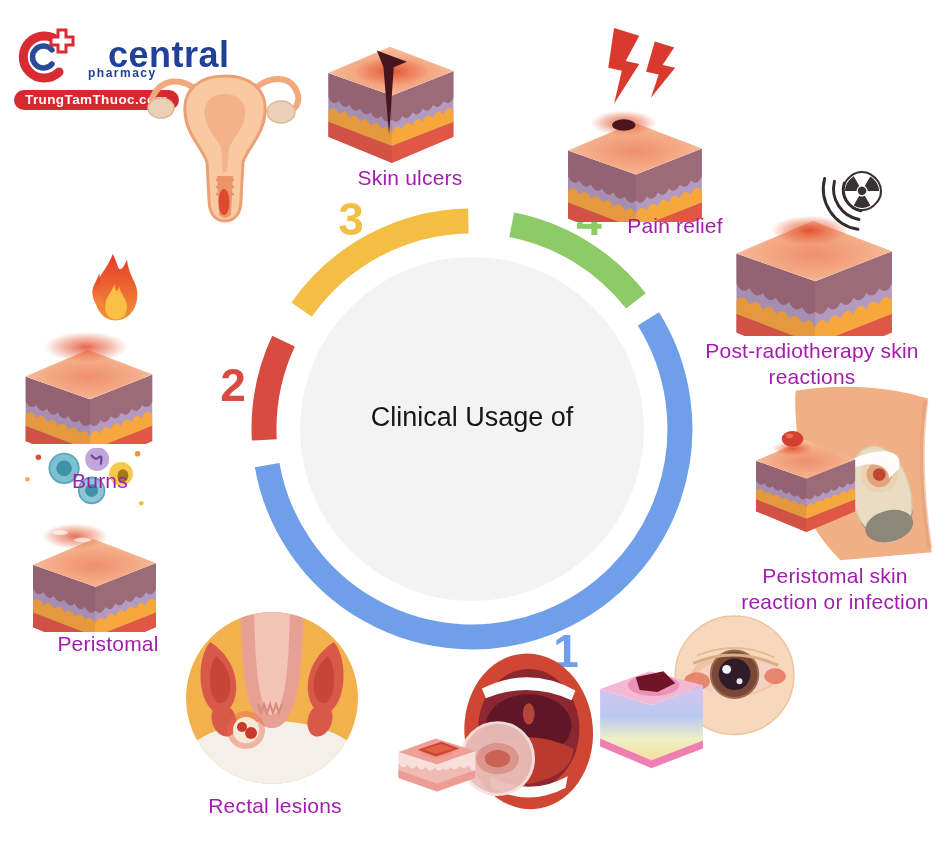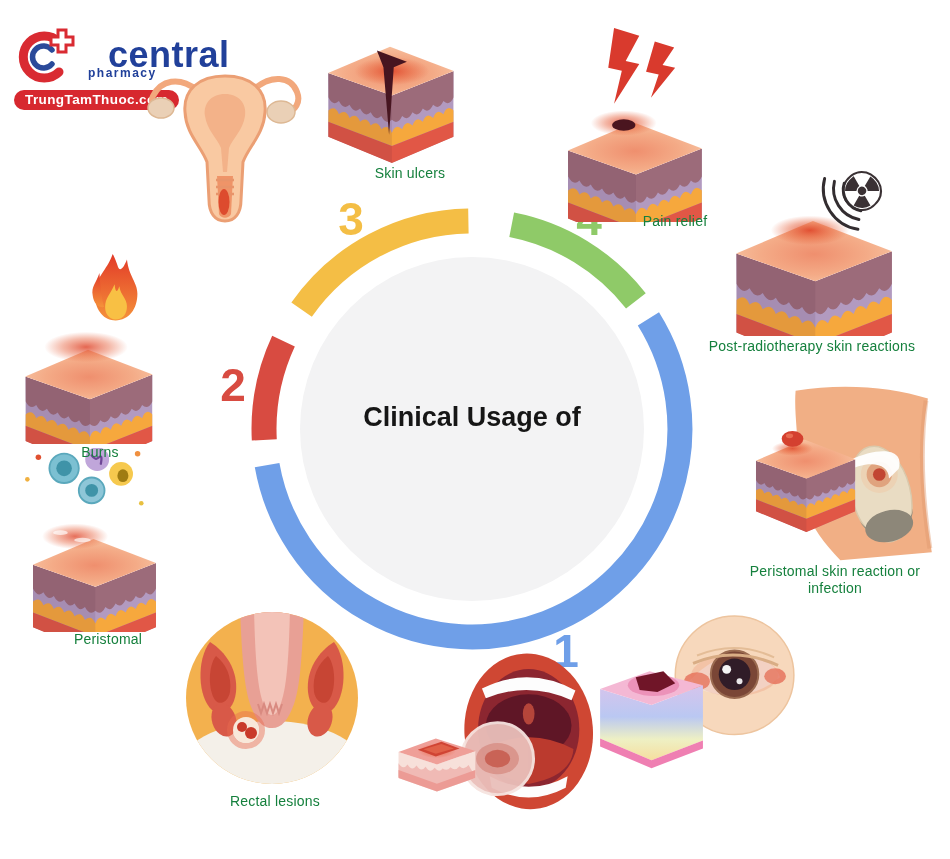--- a/index.html
+++ b/index.html
@@ -12,23 +12,23 @@
   .site-badge{position:absolute;left:14px;top:90px;background:#d7282f;color:#fff;
               font-size:13.5px;font-weight:bold;padding:2px 11px 3px;border-radius:11px;letter-spacing:.4px;}
   
   .num{position:absolute;width:56px;text-align:center;font-size:46px;font-weight:bold;line-height:1;}
   .num1{left:538px;top:628px;color:#6f9fe8;}
   .num2{left:205px;top:362px;color:#d84b41;}
   .num3{left:323px;top:196px;color:#f4be45;}
   .num4{left:561px;top:196px;color:#8fca68;}
   
   .title{position:absolute;left:332px;top:400px;width:280px;text-align:center;
-         font-size:27px;font-weight:bold;color:#161616;line-height:1.28;}
-  
-  .label{position:absolute;font-size:14px;color:#15803d;text-align:center;line-height:1.22;letter-spacing:.2px;}
+         font-size:27px;font-weight:normal;color:#161616;line-height:1.28;}
+  
+  .label{position:absolute;font-size:21px;color:#a21caf;text-align:center;line-height:1.22;letter-spacing:.2px;}
 </style>
 </head>
 <body>
 
 <div class="stage">
 
   <svg width="0" height="0" style="position:absolute" aria-hidden="true">
     <defs>
       <radialGradient id="gTop" cx="50%" cy="55%" r="62%">
         <stop offset="0%" stop-color="#ef8f6e"></stop>
@@ -260,15 +260,15 @@
     <g transform="translate(0,54)">
       <use href="#skincube"></use>
       <ellipse cx="78" cy="48" rx="44" ry="16" fill="url(#gGlow)" opacity=".85"></ellipse>
     </g>
     <g>
       <path d="M106,4 C100,22 86,30 87,48 C88,64 97,74 109,74 C123,74 132,62 132,46 C132,34 123,28 121,10 C117,20 113,24 111,16 C109,10 108,8 106,4 Z" fill="url(#gFlame)"></path>
       <path d="M92,24 C89,34 83,38 85,48 C86,56 91,61 97,60 C94,50 93,38 92,24 Z" fill="url(#gFlame)"></path>
       <path d="M108,36 C104,46 98,50 98,60 C98,68 103,73 109,73 C117,73 121,67 121,59 C121,51 114,47 113,38 C111,44 109,46 108,36 Z" fill="#f8c044"></path>
     </g>
   </svg>
-  <div class="label" style="left:0px;top:444px;width:200px">Burns</div>
+  <div class="label" style="left:0px;top:468px;width:200px">Burns</div>
 
 </div>
 
 </body></html>

